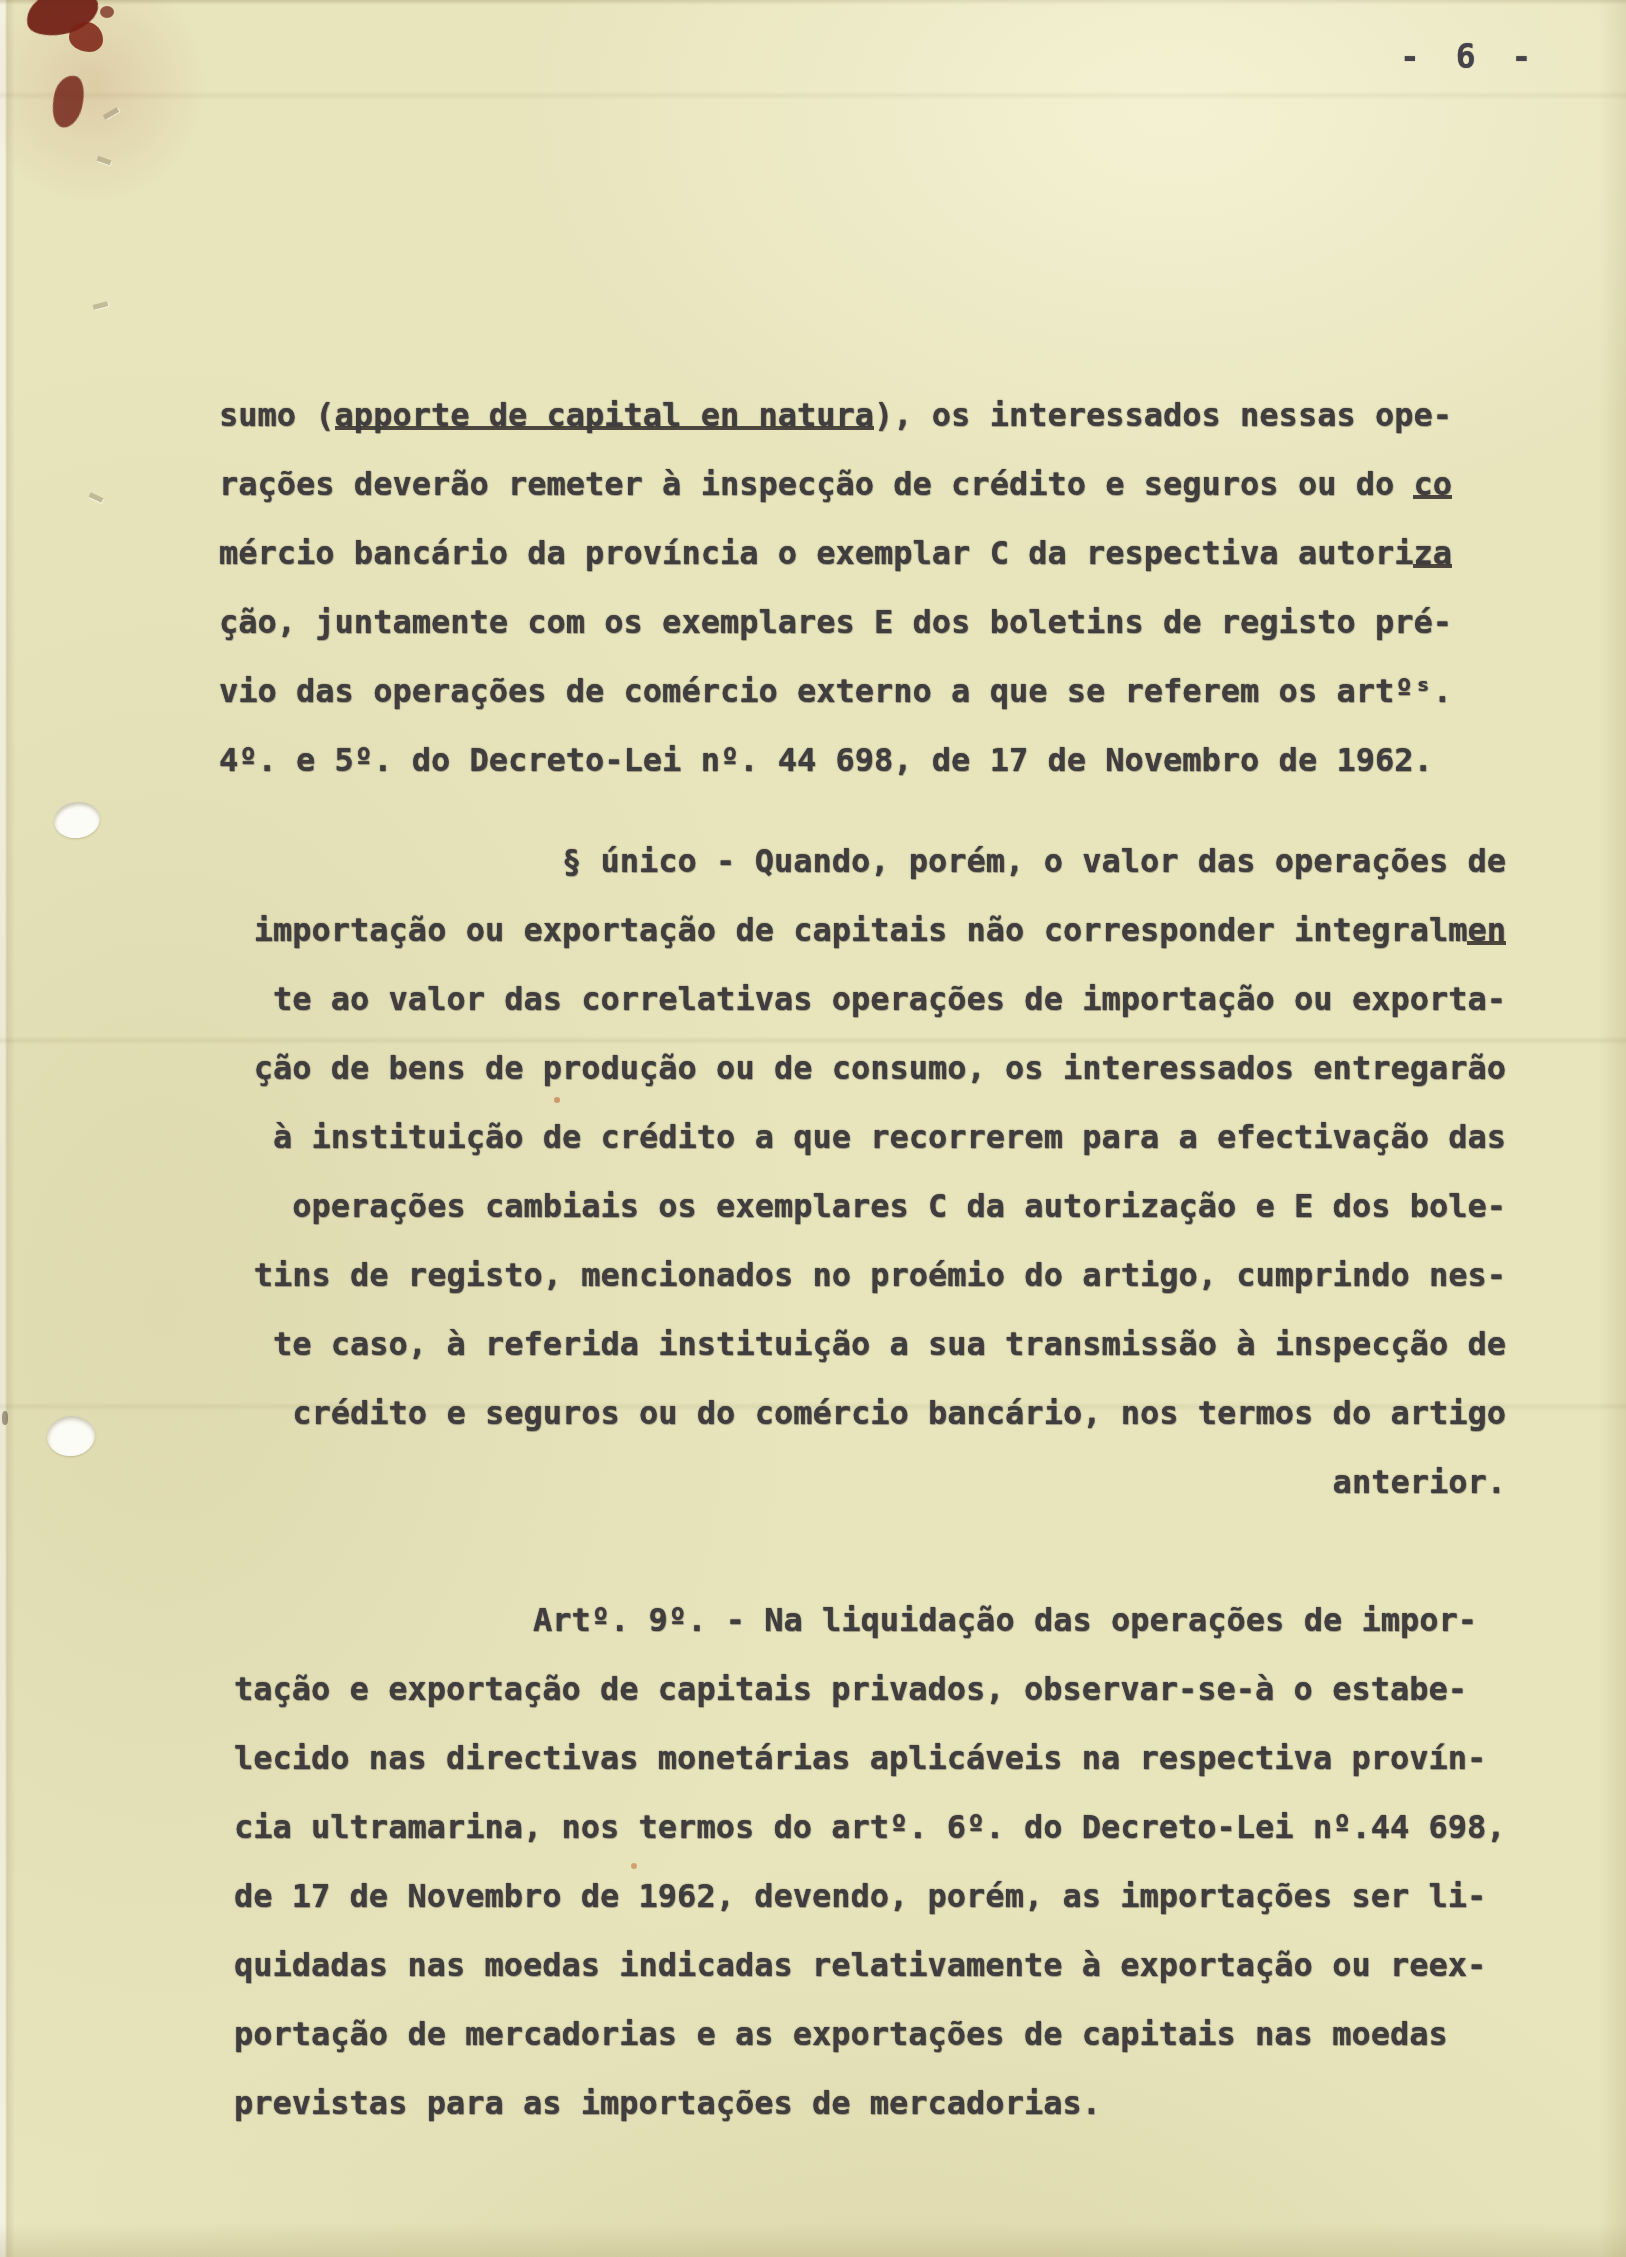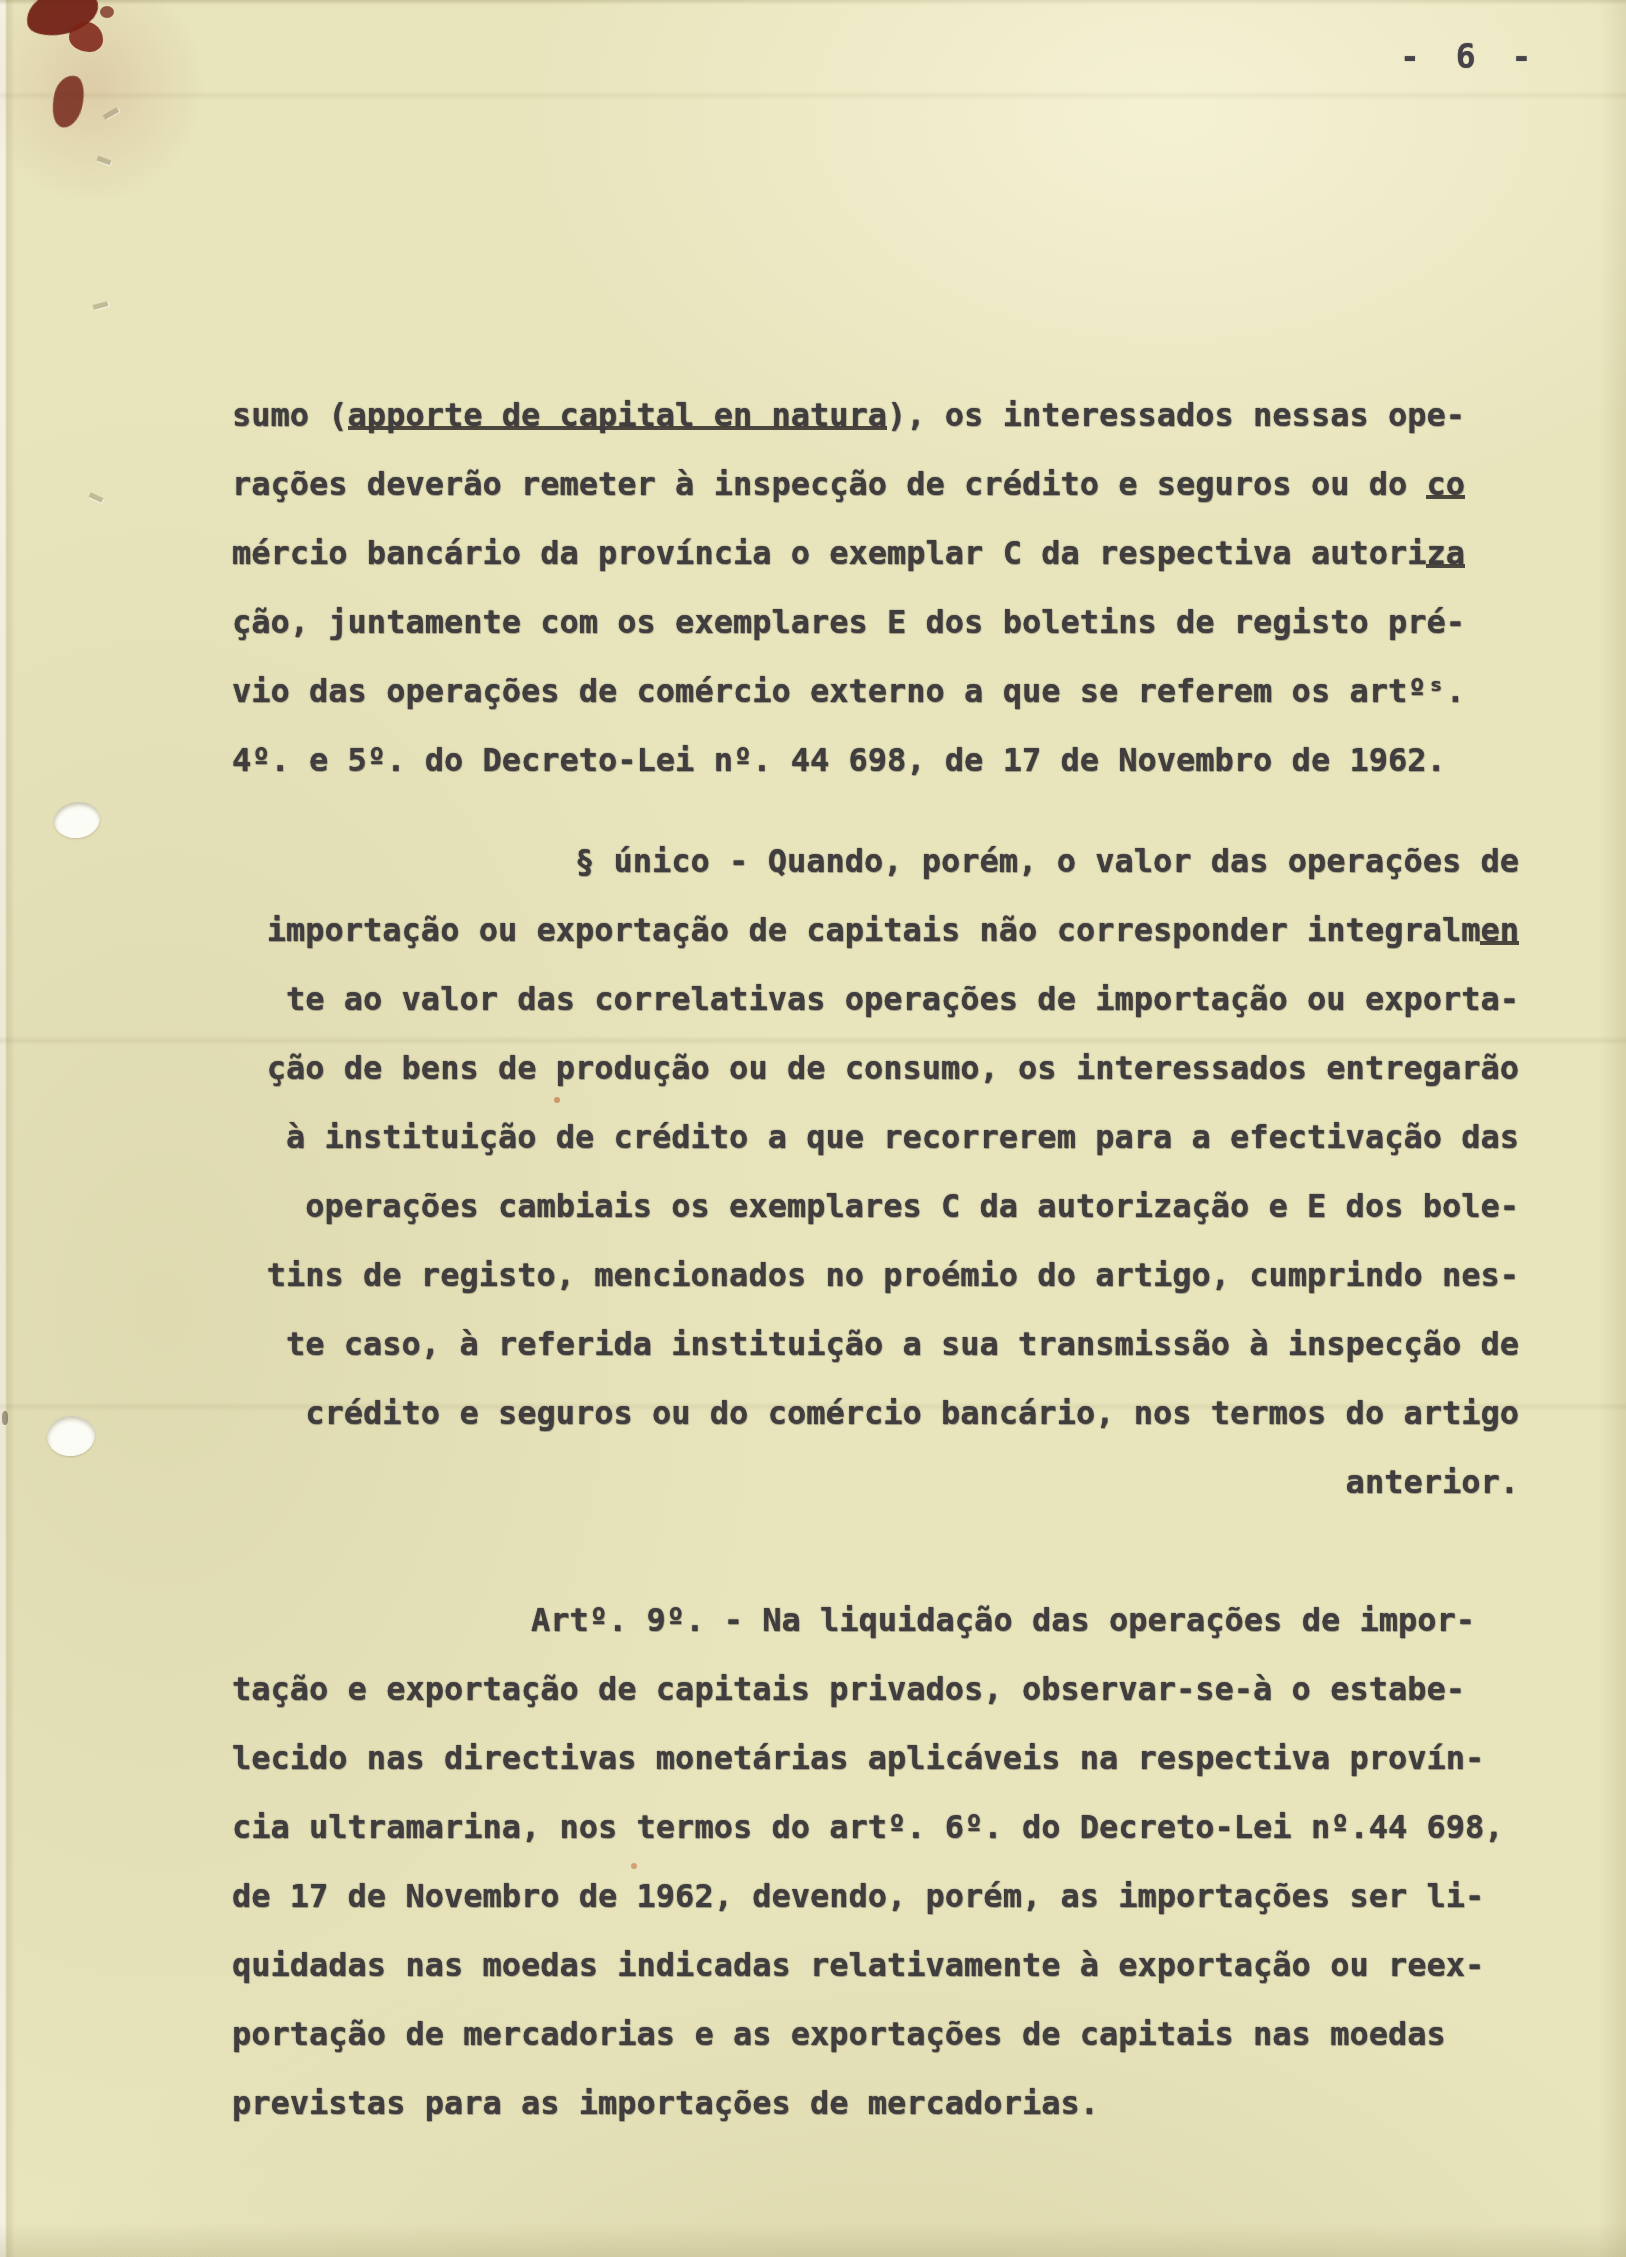--- a/index.html
+++ b/index.html
@@ -26,29 +26,29 @@
   #crease-mid{top:1036px;}
   #crease-low{top:1402px;opacity:.85;}
 
   .page-number{
     position:absolute;left:1400px;top:40px;
     font:bold 33px/1 "DejaVu Sans Mono",monospace;color:#46434a;
     letter-spacing:3px;word-spacing:10px;
     text-shadow:0 0 1px rgba(58,54,52,0.8);
   }
   .content{
-    position:absolute;left:232px;top:381px;width:1287px;
+    position:absolute;left:219px;top:381px;width:1287px;
     font:bold 32px/69px "DejaVu Sans Mono",monospace;
     color:#403d3e;
     text-shadow:0 0 1.3px rgba(52,48,46,0.85), 0.7px 0.8px 0 rgba(66,60,54,0.30);
     white-space:pre;
   }
   .para{margin:0;}
   .para-1{margin-top:32px;text-align:right;}
-  .para-2{margin-top:69px;}
+  .para-2{margin-top:69px;margin-left:15px;}
   .para.indent .line:first-child{padding-left:299px;}
   .line{height:69px;}
   .u{
     background-image:linear-gradient(rgba(54,49,45,0.88),rgba(54,49,45,0.88));
     background-repeat:no-repeat;background-size:100% 4px;background-position:0 88%;
   }
 
   .hole{position:absolute;border-radius:50%;background:#fcfcf6;
     box-shadow:inset 0 3px 4px rgba(138,128,88,0.45), inset 0 -1px 2px rgba(255,255,255,0.9), 0 1px 2px rgba(118,108,72,0.30);}
   #hole-1{left:54px;top:802px;width:46px;height:36px;transform:rotate(-8deg);}

